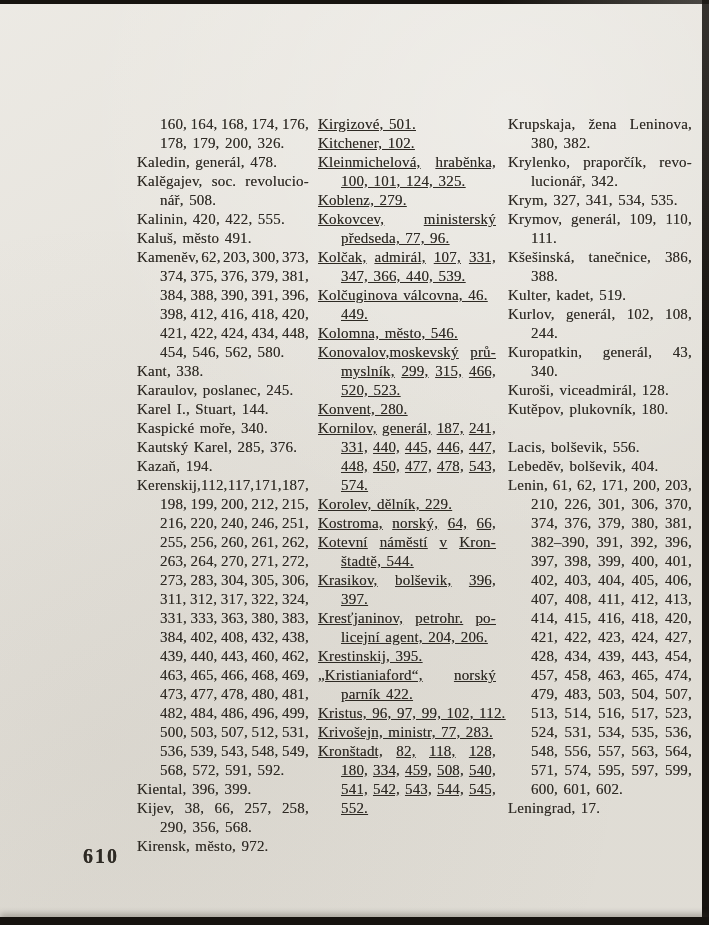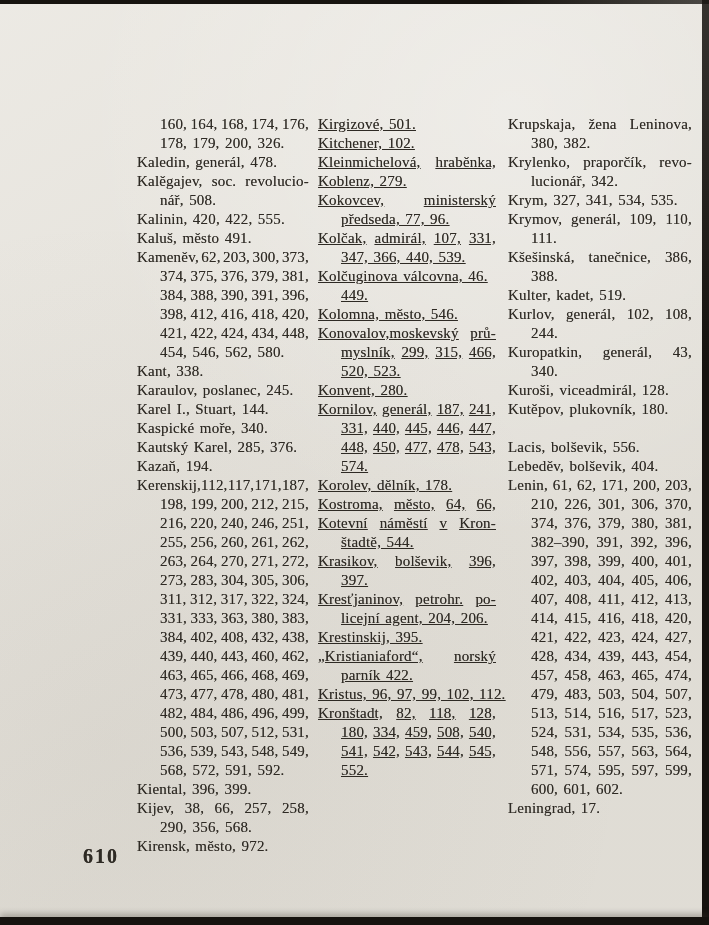--- a/index.html
+++ b/index.html
@@ -223,20 +223,21 @@
       <div class="line cont">290, 356, 568.</div>
       <div class="line">Kirensk, město, 972.</div>
     </div>
   <div class="col" id="col2">
       <div class="line">Kirgizové, 501.</div>
       <div class="line">Kitchener, 102.</div>
       <div class="line just">
         <span>Kleinmichelová,</span>
         <span>hraběnka,</span>
       </div>
+      <div class="line cont">100, 101, 124, 325.</div>
       <div class="line">Koblenz, 279.</div>
       <div class="line just">
         <span>Kokovcev,</span>
         <span>ministerský</span>
       </div>
       <div class="line cont">předseda, 77, 96.</div>
       <div class="line just">
         <span>Kolčak,</span>
         <span>admirál,</span>
         <span>107,</span>
@@ -272,24 +273,24 @@
         <span>447,</span>
       </div>
       <div class="line cont just">
         <span>448,</span>
         <span>450,</span>
         <span>477,</span>
         <span>478,</span>
         <span>543,</span>
       </div>
       <div class="line cont">574.</div>
-      <div class="line">Korolev, dělník, 178.</div>
+      <div class="line">Korolev, dělník, 229.</div>
       <div class="line just">
         <span>Kostroma,</span>
-        <span>město,</span>
+        <span>norský,</span>
         <span>64,</span>
         <span>66,</span>
       </div>
       <div class="line just">
         <span>Kotevní</span>
         <span>náměstí</span>
         <span>v</span>
         <span>Kron-</span>
       </div>
       <div class="line cont">štadtě, 544.</div>
@@ -305,20 +306,21 @@
         <span>po-</span>
       </div>
       <div class="line cont">licejní agent, 204, 206.</div>
       <div class="line">Krestinskij, 395.</div>
       <div class="line just">
         <span>„Kristianiaford“,</span>
         <span>norský</span>
       </div>
       <div class="line cont">parník 422.</div>
       <div class="line">Kristus, 96, 97, 99, 102, 112.</div>
+      <div class="line">Krivošejn, ministr, 77, 283.</div>
       <div class="line just">
         <span>Kronštadt,</span>
         <span>82,</span>
         <span>118,</span>
         <span>128,</span>
       </div>
       <div class="line cont just">
         <span>180,</span>
         <span>334,</span>
         <span>459,</span>

